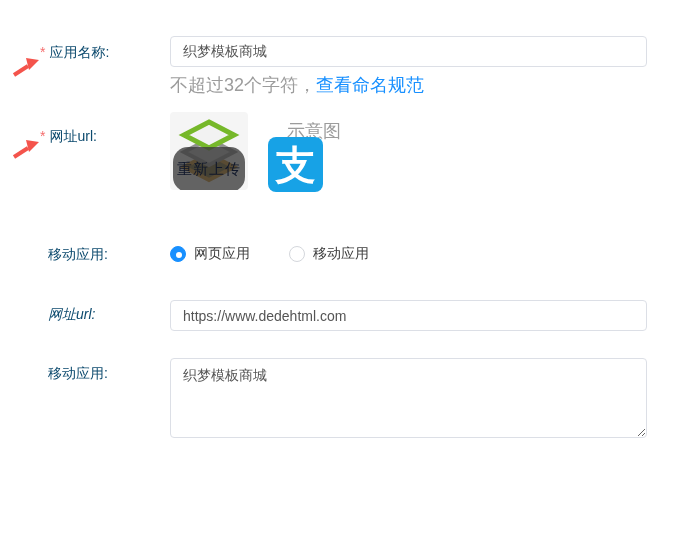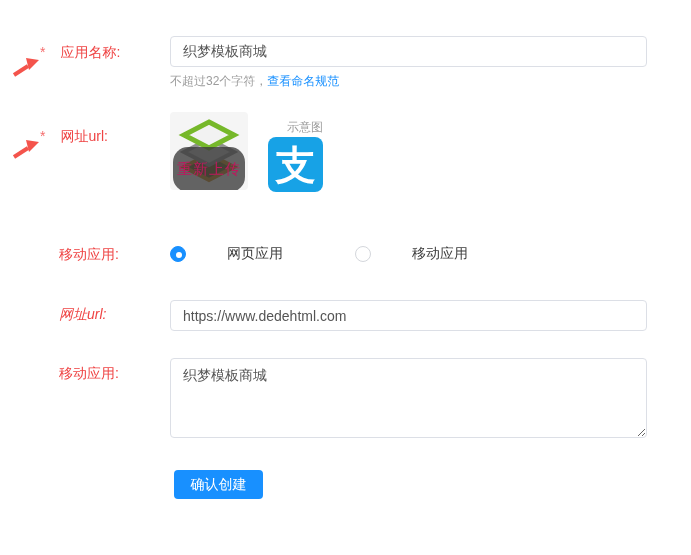--- a/index.html
+++ b/index.html
@@ -3,46 +3,46 @@
 <meta charset="utf-8">
 <style>
   * { margin:0; padding:0; box-sizing:border-box; }
   html,body { background:#fff; }
   body { font-family:"Liberation Sans","DejaVu Sans",sans-serif; }
   .canvas {
     position:relative; width:691px; height:555px; background:#ffffff;
     overflow:hidden; font-size:14px;
   }
   .abs { position:absolute; }
-  .field-label { font-size:14px; color:#ef4444; white-space:nowrap;margin-left:11px; }
+  .field-label { font-size:14px; color:#0c4a6e; white-space:nowrap; }
   .req { color:#f56c6c; margin-right:4px; font-size:14px; }
   .text-input {
     position:absolute; left:170px; width:477px; height:31px;
     border:1px solid #dcdfe6; border-radius:4px; padding:0 12px;
     font-size:14px; color:#555; outline:none; background:#fff;
     font-family:"Liberation Sans","DejaVu Sans",sans-serif;
   }
-  .helper { font-size:12px; color:#9c9c9c; white-space:nowrap; }
+  .helper { font-size:18px; color:#9c9c9c; white-space:nowrap; }
   .link { color:#1890ff; text-decoration:none; cursor:pointer; }
   .upload-box {
     position:absolute; left:170px; top:112px; width:78px; height:78px;
     background:#f5f5f5; border-radius:4px; cursor:pointer; overflow:hidden;
   }
   .upload-band {
     position:absolute; left:3px; right:3px; top:35px; height:45px;
-    background:rgba(58,58,58,0.78); color:#be185d; font-size:15px;
+    background:rgba(58,58,58,0.78); color:#0f172a; font-size:15px;
     display:flex; align-items:center; justify-content:center; letter-spacing:1px;border-radius:15px;
   }
   .alipay {
     position:absolute; left:268px; top:137px; width:55px; height:55px;
     background:#17a2e6; border-radius:8px; color:#fff;
     display:flex; align-items:center; justify-content:center;
     font-size:40px; font-weight:bold; line-height:1;
   }
-  .radio-row { position:absolute; left:170px; top:245px; display:flex; align-items:center;gap:33px; }
+  .radio-row { position:absolute; left:170px; top:245px; display:flex; align-items:center; }
   .radio { width:16px; height:16px; border-radius:50%; position:relative; display:inline-block; }
   .radio.checked { background:#1890ff; border:1px solid #1890ff; }
   .radio.checked::after {
     content:""; position:absolute; left:5px; top:5px; width:6px; height:6px;
     border-radius:50%; background:#fff;
   }
   .radio.unchecked { background:#fff; border:1px solid #d4d7dc; }
   .radio-label { font-size:14px; color:#3d3d3d; margin-left:8px; }
   .desc-area {
     position:absolute; left:170px; top:358px; width:477px; height:80px;
@@ -109,15 +109,14 @@
     <span class="radio unchecked" style="margin-left:39px;"></span>
     <span class="radio-label">移动应用</span>
   </div>
 
   <div class="abs field-label" style="left:48px; top:306px;font-style:italic;">网址url:</div>
   <input class="text-input" style="top: 300px;" type="text" value="https://www.dedehtml.com">
 
   <div class="abs field-label" style="left:48px; top:365px;">移动应用:</div>
   <textarea class="desc-area" style="">织梦模板商城</textarea>
 
-  <button class="submit-btn">确认创建</button>
 
 </div>
 
 </body></html>

